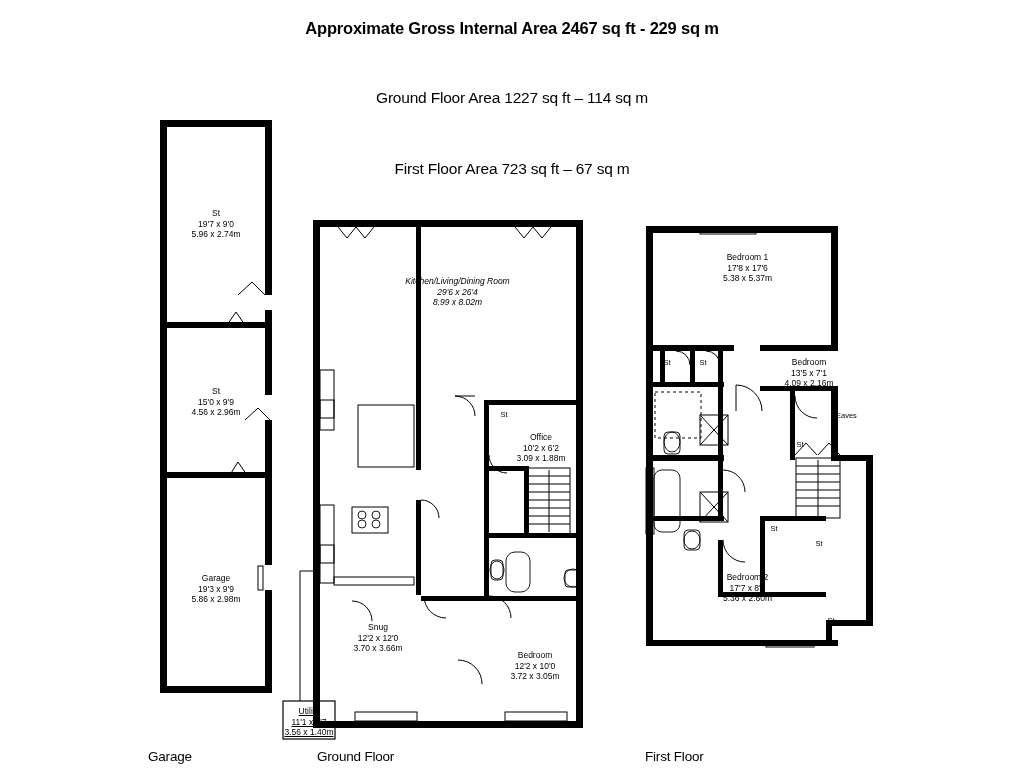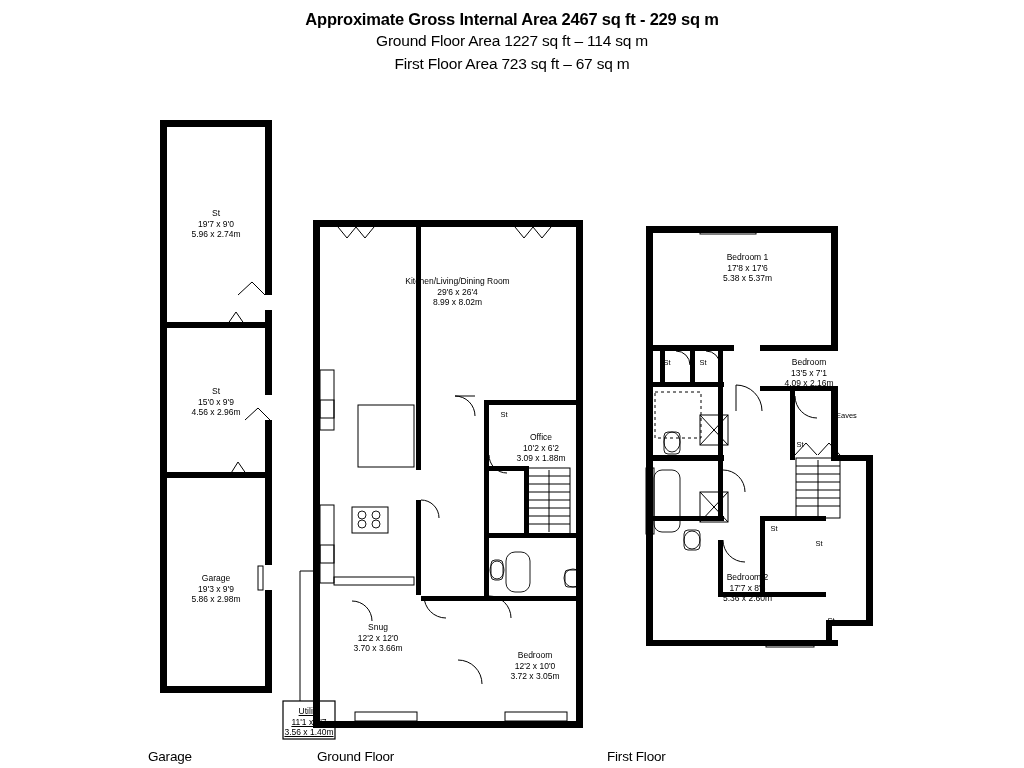--- a/index.html
+++ b/index.html
@@ -14,32 +14,33 @@
     font-family: "Liberation Sans", sans-serif;
     color: #000000;
     overflow: hidden;
   }
   .header {
     position: absolute;
     top: 0;
     left: 0;
     width: 1024px;
     text-align: center;
-    padding-top: 8px;
+    padding-top: 17px;
   }
   .header .line1 {
     font-size: 16.5px;
     font-weight: bold;
     letter-spacing: -0.2px;
     line-height: 22px;
   }
   .header .line {
     font-size: 15.5px;
     line-height: 22.5px;
     letter-spacing: -0.2px;
+    margin-top: 48px;
   }
   .plan-label {
     position: absolute;
     font-size: 13.5px;
     letter-spacing: -0.2px;
   }
   .room {
     position: absolute;
     text-align: center;
     font-size: 8.5px;
@@ -250,21 +251,21 @@
   <div class="dims">15'0 x 9'9</div>
   <div class="dims">4.56 x 2.96m</div>
 </div>
 
 <div class="room" style="left:170px; top:573px; width:92px;">
   <div class="name">Garage</div>
   <div class="dims">19'3 x 9'9</div>
   <div class="dims">5.86 x 2.98m</div>
 </div>
 
-<div class="room" style="left:380px; top:276px; width:155px;">
+<div class="room" style="left:380px; top:276px; width:155px;font-style:italic;">
   <div class="name">Kitchen/Living/Dining Room</div>
   <div class="dims">29'6 x 26'4</div>
   <div class="dims">8.99 x 8.02m</div>
 </div>
 
 <div class="room" style="left:495px; top:432px; width:92px;">
   <div class="name">Office</div>
   <div class="dims">10'2 x 6'2</div>
   <div class="dims">3.09 x 1.88m</div>
 </div>
@@ -310,13 +311,13 @@
 <div class="tiny" style="left:656px; top:358px; width:22px;">St</div>
 <div class="tiny" style="left:692px; top:358px; width:22px;">St</div>
 <div class="tiny" style="left:789px; top:440px; width:22px;">St</div>
 <div class="tiny" style="left:763px; top:524px; width:22px;">St</div>
 <div class="tiny" style="left:808px; top:539px; width:22px;">St</div>
 <div class="tiny" style="left:820px; top:616px; width:22px;">St</div>
 <div class="tiny" style="left:836px; top:411px; width:40px; text-align:left;">Eaves</div>
 
 <div class="plan-label" style="left:148px; top:749px;">Garage</div>
 <div class="plan-label" style="left:317px; top:749px;">Ground Floor</div>
-<div class="plan-label" style="left:607px; top:749px;">First Floor</div>
+<div class="plan-label" style="left:645px; top:749px;">First Floor</div>
 
 </body></html>

